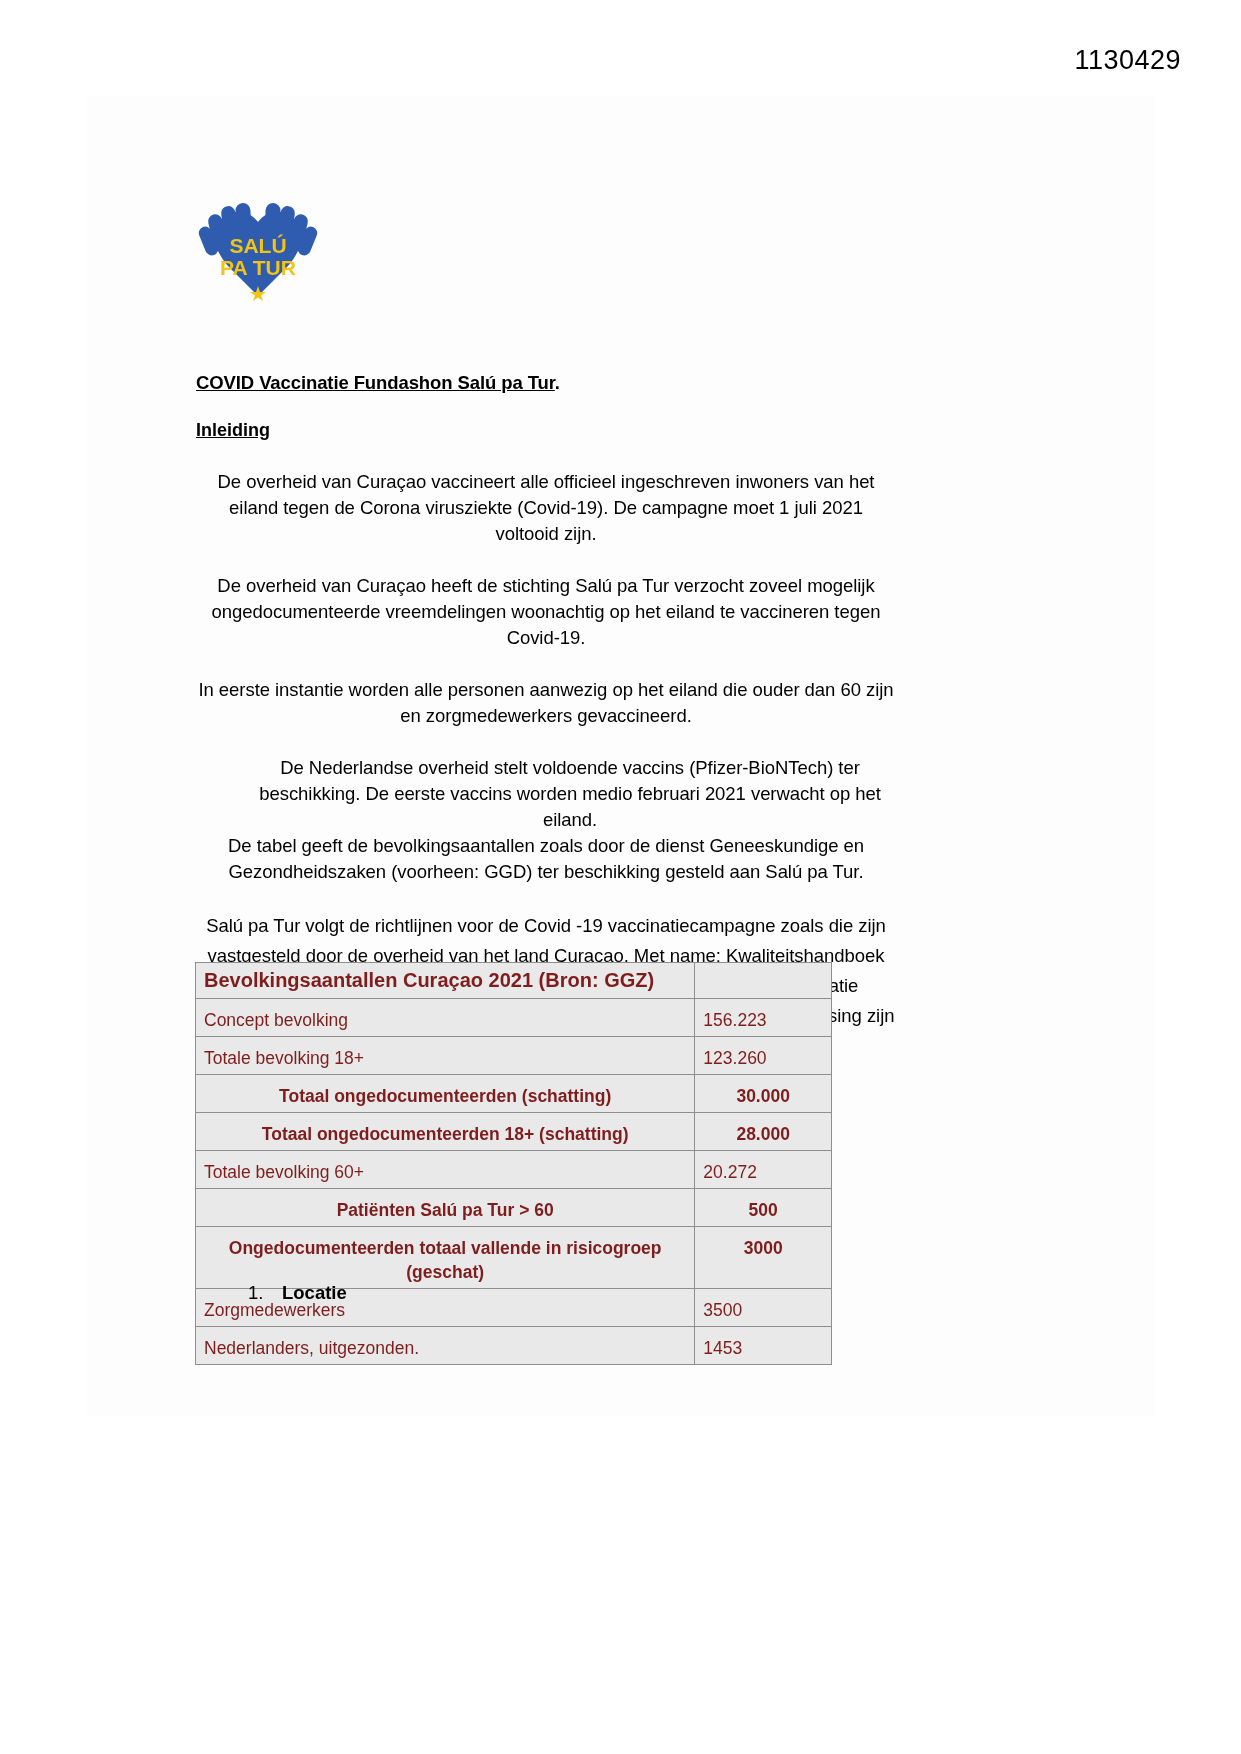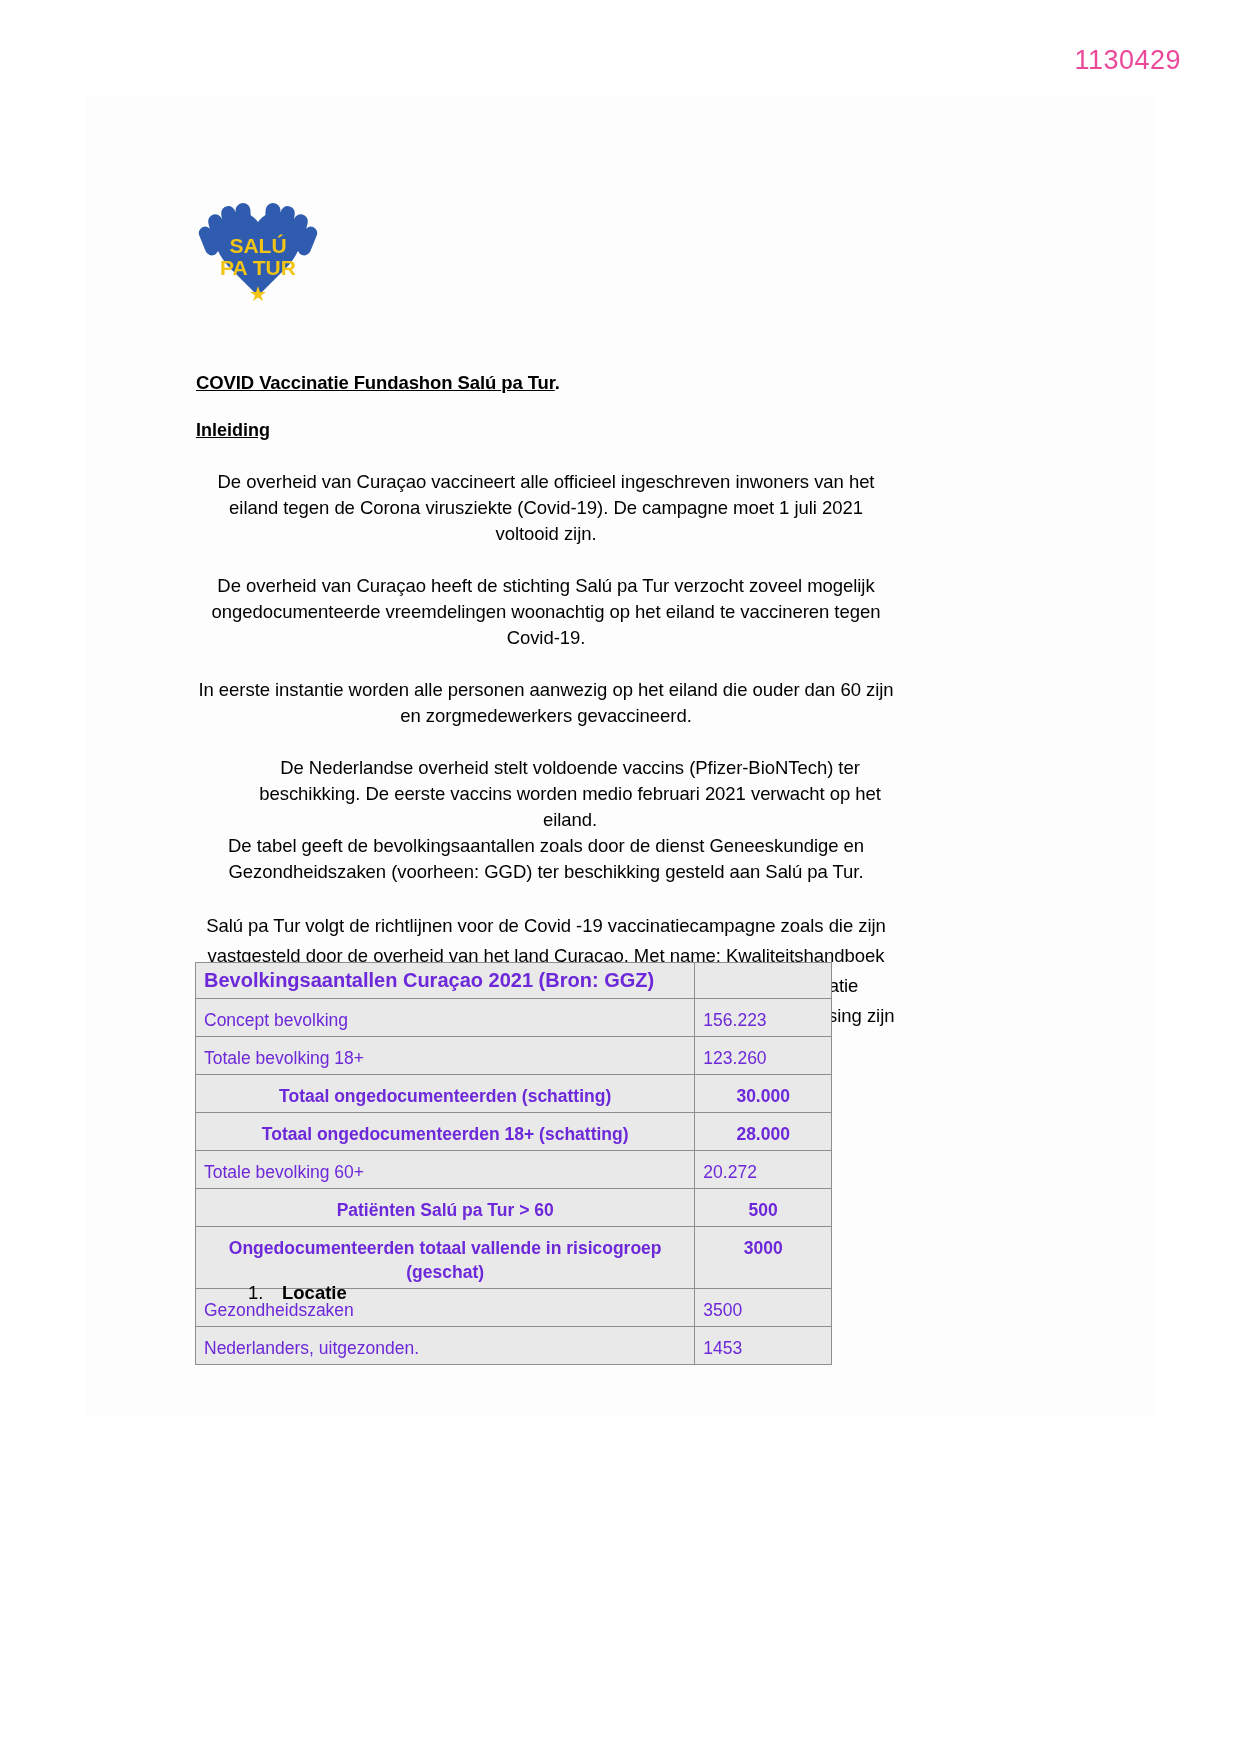--- a/index.html
+++ b/index.html
@@ -19,21 +19,21 @@
     background: #ffffff;
     overflow: hidden;
   }
   
   .page-header {
     position: absolute;
     top: 45px;
     right: 60px;
     font-size: 27px;
     letter-spacing: 0.5px;
-    color: #ec4899;
+    color: #000000;
     font-family: "Liberation Sans", sans-serif;
   }
   
   .sheet {
     position: absolute;
     left: 86px;
     top: 96px;
     width: 1069px;
     height: 1320px;
     background: #fdfdfd;
@@ -91,21 +91,21 @@
     table-layout: fixed;
     background: #e8e8e8;
   }
   table.pop td {
     border: 1px solid #8f8f8f;
     padding: 9px 8px 4px 8px;
     font-size: 17.5px;
     line-height: 24px;
     vertical-align: top;
     background: #e9e9e9;
-    color: #6d28d9;
+    color: #7f1d1d;
   }
   table.pop td.label { width: 497px; }
   table.pop td.value { width: 136px; }
   table.pop tr.head td {
     font-size: 20px;
     font-weight: bold;
     padding-top: 5px;
     padding-bottom: 6px;
   }
   table.pop tr.bold td { font-weight: bold; text-align: center; }
@@ -206,21 +206,21 @@
         </tr>
         <tr class="bold">
           <td class="label">Patiënten Salú pa Tur &gt; 60</td>
           <td class="value">500</td>
         </tr>
         <tr class="bold">
           <td class="label">Ongedocumenteerden totaal vallende in risicogroep (geschat)</td>
           <td class="value">3000</td>
         </tr>
         <tr>
-          <td class="label">Gezondheidszaken</td>
+          <td class="label">Zorgmedewerkers</td>
           <td class="value">3500</td>
         </tr>
         <tr>
           <td class="label">Nederlanders, uitgezonden.</td>
           <td class="value">1453</td>
         </tr>
       </tbody>
     </table>
   </div>
 

